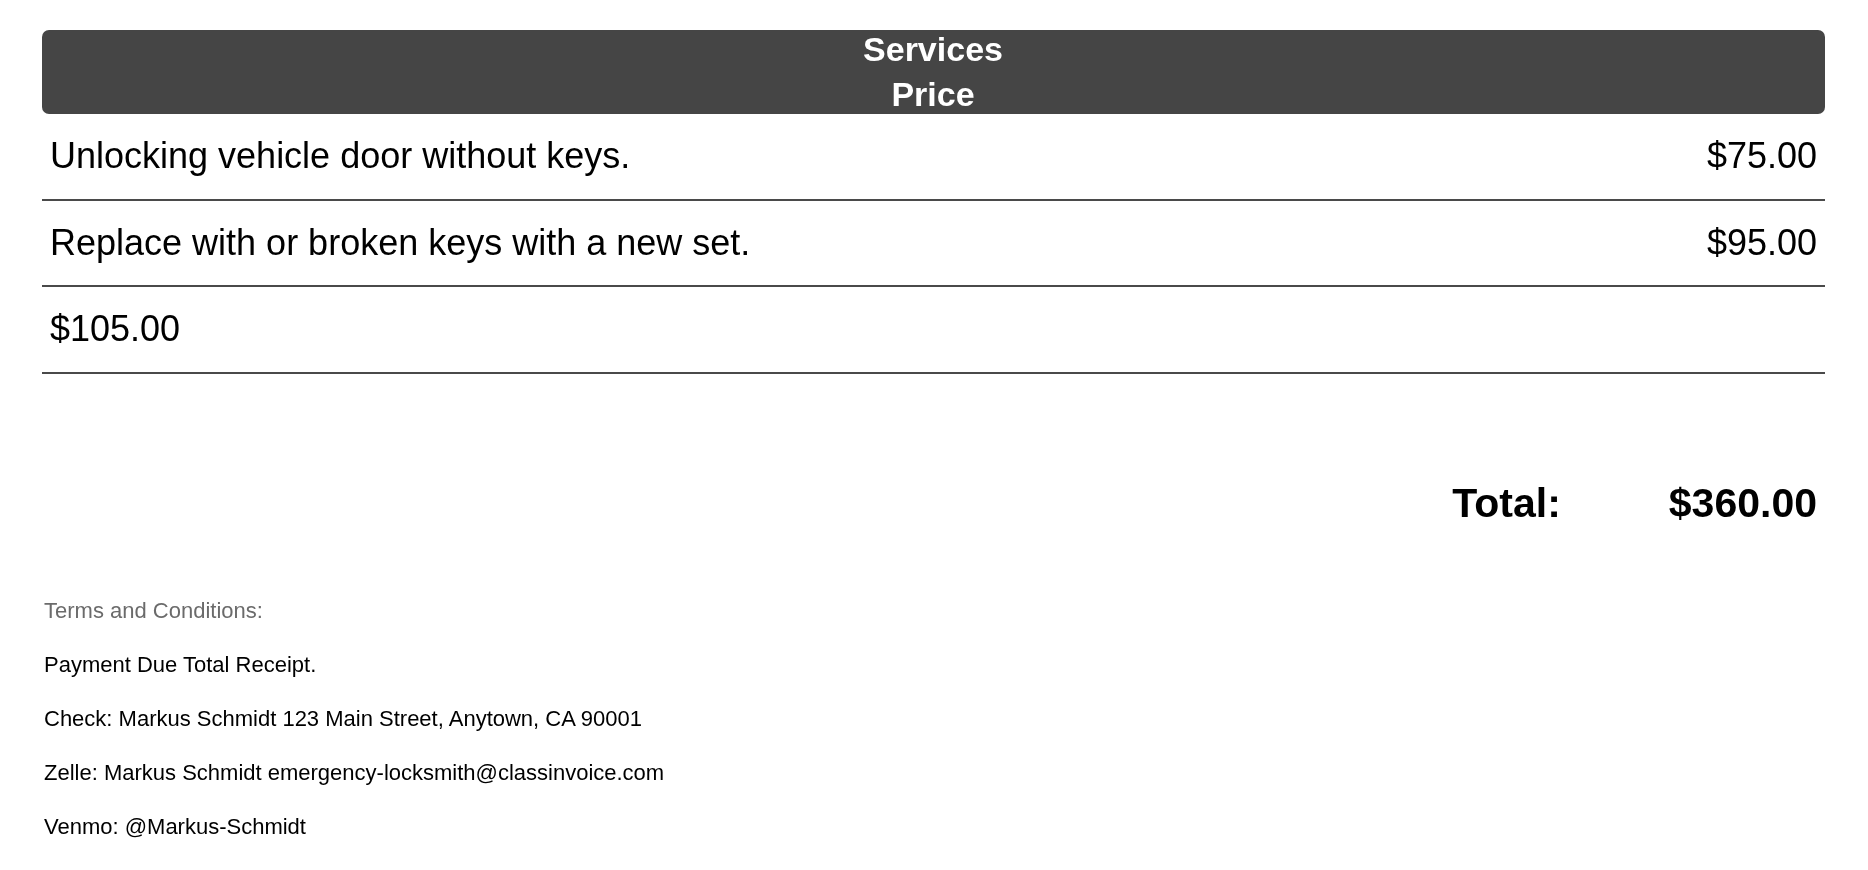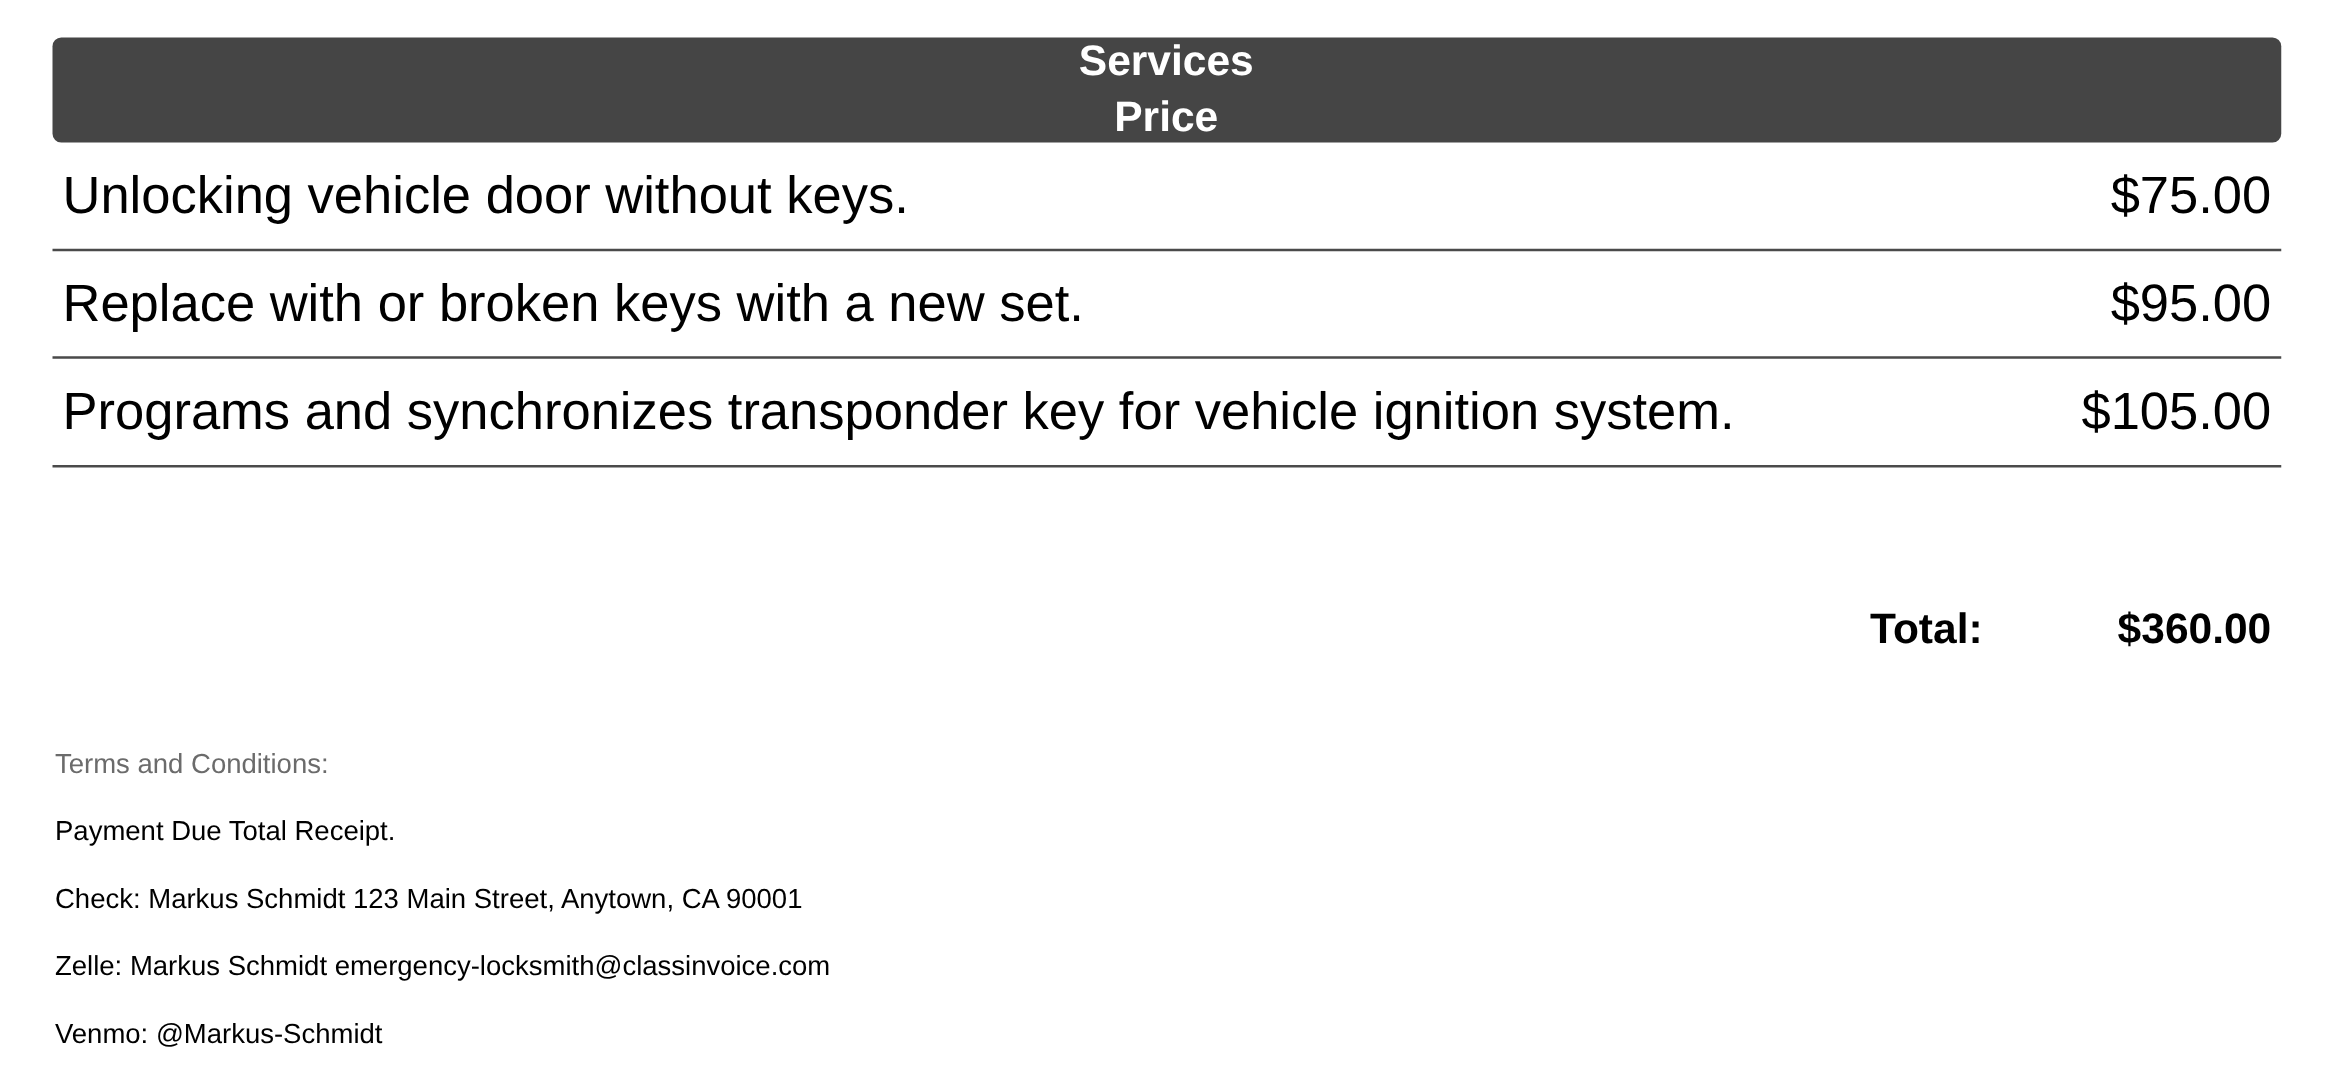--- a/index.html
+++ b/index.html
@@ -37,30 +37,30 @@
     }
     .table-header span { padding-top: 0px; }
     .table-row {
       height: 86.5px;
       box-sizing: border-box;
       border-bottom: 2px solid #4a4a4a;
       display: flex;
       align-items: center;
       justify-content: space-between;
       padding: 0 8px 0 8px;
-      font-size: 42px;
+      font-size: 36px;
     }
     .table-row .price { text-align: right; }
     .total-row {
       position: absolute;
       top: 478px;
       right: 51px;
       display: flex;
       align-items: center;
-      font-size: 34px;
+      font-size: 41px;
       font-weight: bold;
       height: 50px;
     }
     .total-label { margin-right: 108px; }
     .terms {
       position: absolute;
       left: 44px;
       top: 584px;
       font-size: 22px;
       line-height: 54px;
@@ -79,21 +79,20 @@
 
   <div class="table-row">
     <span>Unlocking vehicle door without keys.</span>
     <span class="price">$75.00</span>
   </div>
   <div class="table-row">
     <span>Replace with or broken keys with a new set.</span>
     <span class="price">$95.00</span>
   </div>
   <div class="table-row">
-    <span>Programs and synchronizes transponder key for vehicle ignition system.</span>
     <span class="price">$105.00</span>
   </div>
 </div>
 
 <div class="total-row">
   <span class="total-label">Total:</span>
   <span class="total-value">$360.00</span>
 </div>
 
 <div class="terms">

